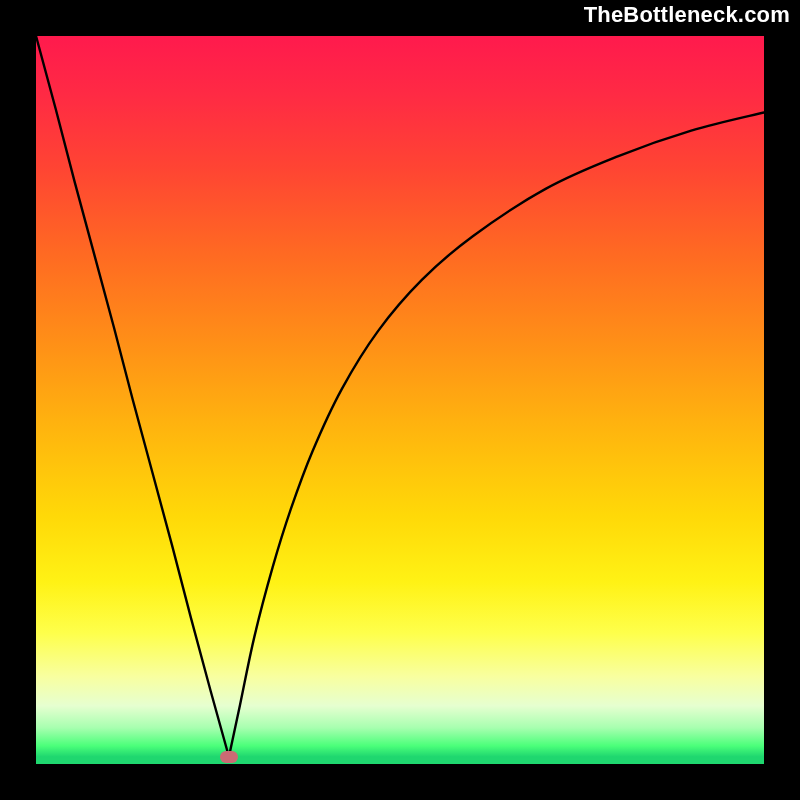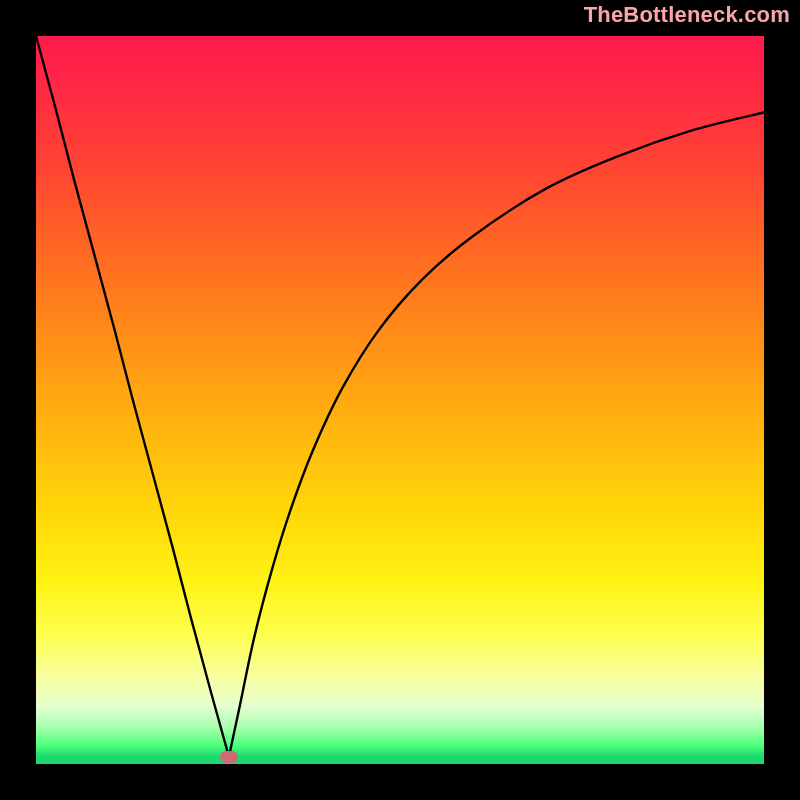--- a/index.html
+++ b/index.html
@@ -17,21 +17,21 @@
       #fff215 75%,
       #feff4b 82%,
       #f8ffa0 88%,
       #e6ffd0 92%,
       #a8ffb0 95%,
       #4bff7a 97.5%,
       #1fd76f 99%,
       #1fd76f 100%);}
   svg.curve{position:absolute;left:0;top:0;width:100%;height:100%}
   .dot{position:absolute;width:18px;height:12px;border-radius:6px;background:#cc6b74;transform:translate(-50%,-50%)}
-  .watermark{position:absolute;top:2px;right:10px;color:#fca5a5;font-size:22px;font-weight:bold;letter-spacing:.2px;pointer-events:none}
+  .watermark{position:absolute;top:2px;right:10px;color:#ffffff;font-size:22px;font-weight:bold;letter-spacing:.2px;pointer-events:none}
 </style>
 </head>
 <body>
 
 <div class="frame">
   <div class="watermark">TheBottleneck.com</div>
   <div class="plot">
     <div class="gradient"></div>
     <svg class="curve" viewBox="0 0 728 728" preserveAspectRatio="none">
       <path id="curve-path" fill="none" stroke="#000" stroke-width="2.4" stroke-linejoin="round" stroke-linecap="round" d="M 0 0 L 19.656000000000002 72.79999999999995 L 38.583999999999996 145.60000000000002 L 58.24 218.40000000000003 L 77.896 291.2 L 96.82400000000001 364 L 116.48 436.8 L 136.136 509.6 L 155.064 582.4 L 174.72 655.2 L 192.92000000000002 720.72 L 192.92000000000002 720.72 C 194.8856 711.5472 199.25360000000003 691.3815999999999 203.84000000000003 669.76 C 208.42640000000003 648.1384 212.50320000000002 625.4976 218.4 600.6 C 224.2968 575.7024 230.048 554.3720000000001 236.6 531.44 C 243.152 508.50800000000004 247.59279999999998 494.16640000000007 254.79999999999998 473.20000000000005 C 262.00719999999995 452.2336 267.4672 436.5816 276.64 414.96 C 285.8128 393.3384 293.9664 374.7016 305.76 353.08 C 317.55359999999996 331.4584 327.74559999999997 314.49600000000004 342.15999999999997 294.84000000000003 C 356.57439999999997 275.184 368.8048 260.91519999999997 385.84000000000003 243.88 C 402.87520000000006 226.8448 414.52320000000003 216.58000000000004 436.8 200.20000000000005 C 459.0768 183.82000000000005 483.392 167.2944 509.59999999999997 152.88 C 535.808 138.4656 556.192 130.60320000000002 582.4 120.12 C 608.608 109.63680000000001 628.9920000000001 102.5024 655.2 94.63999999999999 C 681.408 86.77759999999998 714.896 79.71599999999995 728 76.43999999999994"></path>

